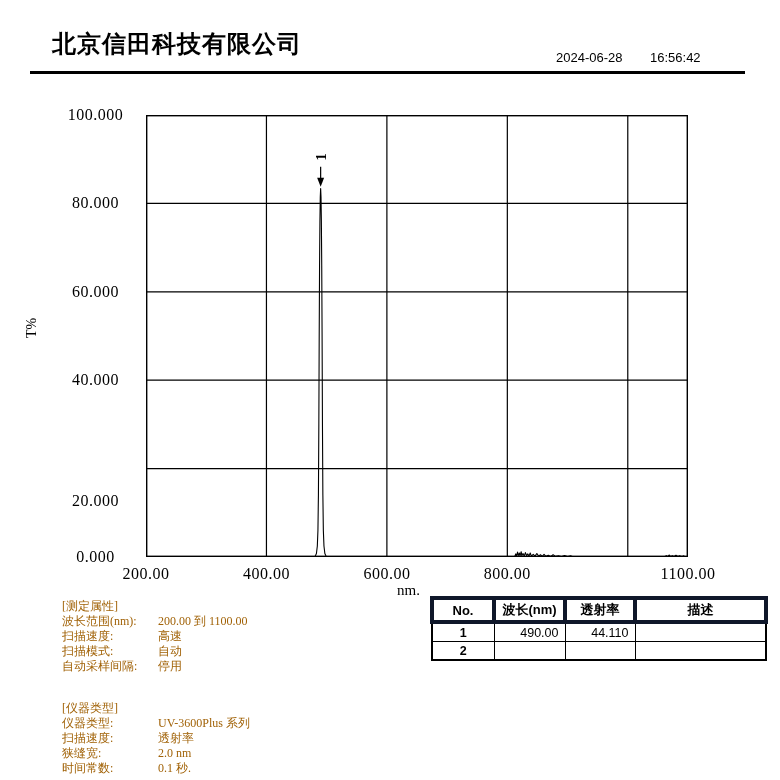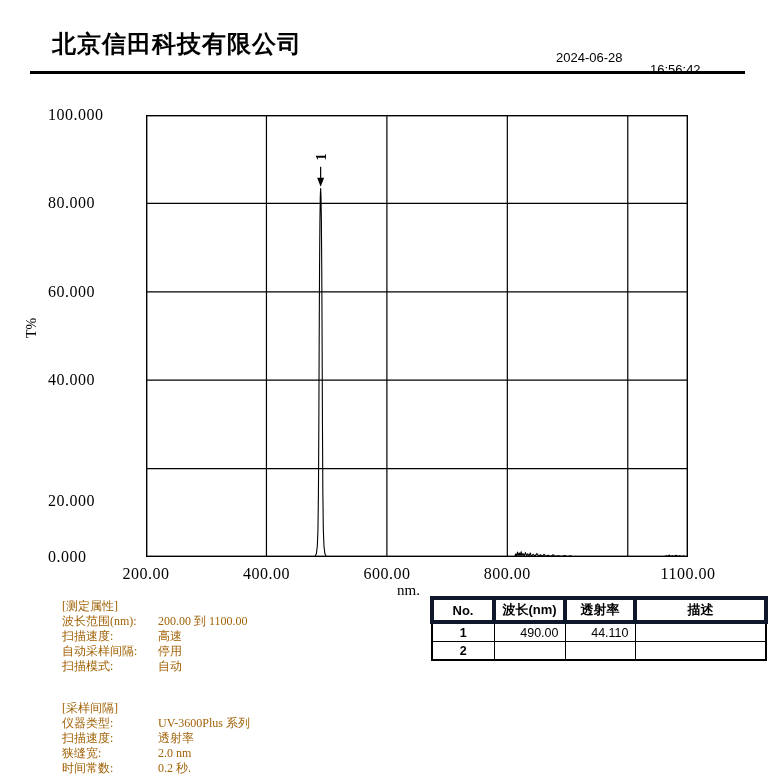--- a/index.html
+++ b/index.html
@@ -7,26 +7,26 @@
     width:780px;height:780px;position:relative;background:#ffffff;
     font-family:"Liberation Serif", serif;color:#000;overflow:hidden;
   }
   .abs{position:absolute;}
   
   .company-title{
     left:52px;top:28px;font-size:24px;font-weight:bold;letter-spacing:1px;
     font-family:"Liberation Serif", serif;
   }
   .date-label{left:556px;top:50px;font-size:13px;font-family:"Liberation Sans", sans-serif;}
-  .time-label{left:650px;top:50px;font-size:13px;font-family:"Liberation Sans", sans-serif;margin-top:12px;}
+  .time-label{left:650px;top:50px;font-size:13px;font-family:"Liberation Sans", sans-serif;}
   .header-rule{left:30px;top:71px;width:715px;height:3px;background:#000;}
   
   #plot{left:146px;top:115px;}
   .ytick{
-    position:absolute;width:95px;text-align:left;font-size:16px;line-height:16px;
+    position:absolute;width:95px;text-align:center;font-size:16px;line-height:16px;
     letter-spacing:0.5px;font-family:"Liberation Serif", serif;
   }
   .xtick{
     position:absolute;width:110px;text-align:center;font-size:16px;line-height:16px;
     letter-spacing:0.5px;font-family:"Liberation Serif", serif;
   }
   .y-axis-title{
     left:22px;top:320px;font-size:14px;transform:rotate(-90deg);transform-origin:center;
   }
   .x-axis-title{left:397px;top:582px;font-size:15px;}
@@ -95,30 +95,30 @@
     <polyline points="0.00,442.00 30.11,442.00 60.22,442.00 90.33,442.00 120.44,442.00 144.53,442.00 162.60,442.00 167.42,442.00 169.22,441.12 170.43,438.46 171.33,430.95 171.93,415.48 172.42,380.12 172.84,309.40 173.20,221.00 173.56,150.28 173.92,106.08 174.28,81.77 174.64,73.64 175.01,81.77 175.37,106.08 175.73,150.28 176.09,221.00 176.45,309.40 176.87,380.12 177.35,415.48 177.96,430.95 178.86,438.46 180.06,441.12 181.27,442.00 210.78,442.00 240.89,442.00 271.00,442.00 301.11,442.00 331.22,442.00 361.33,442.00 368.56,442.00 369.76,438.91 370.37,441.12 371.57,437.14 372.17,440.67 373.38,438.02 373.98,441.12 375.18,436.70 375.79,440.67 376.99,438.46 378.20,441.12 379.40,437.58 380.60,440.67 381.81,438.91 383.01,441.12 384.22,438.02 385.42,441.12 387.23,439.35 389.04,441.12 390.84,438.46 392.65,441.12 394.46,439.79 396.26,441.34 398.07,439.35 399.88,441.34 402.28,440.23 404.69,441.56 407.10,439.79 409.51,441.34 412.52,440.67 415.53,441.56 418.54,440.45 421.56,441.56 424.57,440.89 427.58,442.00 451.67,442.00 481.78,442.00 505.87,442.00 517.91,442.00 520.32,440.67 521.52,441.56 523.33,440.01 524.54,441.56 526.34,440.67 528.15,441.56 529.96,440.23 531.76,441.56 533.57,440.67 535.98,441.56 537.78,440.89 539.59,442.00 542.00,442.00" fill="none" stroke="#000000" stroke-width="1.1" stroke-linejoin="round"></polyline>
     <line x1="174.64444444444445" y1="51.64161999999999" x2="174.64444444444445" y2="66.64161999999999" stroke="#000" stroke-width="1.2"></line>
     <polygon points="174.64444444444445,71.64161999999999 171.14444444444445,62.64161999999999 178.14444444444445,62.64161999999999" fill="#000"></polygon>
   </svg>
 <div class="abs peak-label" id="peak-label" style="left: 312.644px; top: 148.642px;">1</div>
 
 <div class="abs props" id="meas-props" style="top:599px;">
   <div class="sec-title">[测定属性]</div>
 <div class="prow"><span class="plabel">波长范围(nm):</span><span class="pvalue">200.00 到 1100.00</span></div>
     <div class="prow"><span class="plabel">扫描速度:</span><span class="pvalue">高速</span></div>
+    <div class="prow"><span class="plabel">扫描模式:</span><span class="pvalue">自动</span></div>
     <div class="prow"><span class="plabel">自动采样间隔:</span><span class="pvalue">停用</span></div>
-    <div class="prow"><span class="plabel">扫描模式:</span><span class="pvalue">自动</span></div>
   </div>
 
 <div class="abs props" id="inst-props" style="top:701px;">
-  <div class="sec-title">[采样间隔]</div>
+  <div class="sec-title">[仪器类型]</div>
 <div class="prow"><span class="plabel">仪器类型:</span><span class="pvalue">UV-3600Plus 系列</span></div>
     <div class="prow"><span class="plabel">扫描速度:</span><span class="pvalue">透射率</span></div>
     <div class="prow"><span class="plabel">狭缝宽:</span><span class="pvalue">2.0 nm</span></div>
-    <div class="prow"><span class="plabel">时间常数:</span><span class="pvalue">0.2 秒.</span></div>
+    <div class="prow"><span class="plabel">时间常数:</span><span class="pvalue">0.1 秒.</span></div>
   </div>
 
 <table id="peak-table" class="abs">
   <colgroup>
     <col style="width:62px">
       <col style="width:71px">
       <col style="width:70px">
       <col style="width:131px">
   </colgroup>
   <thead>

